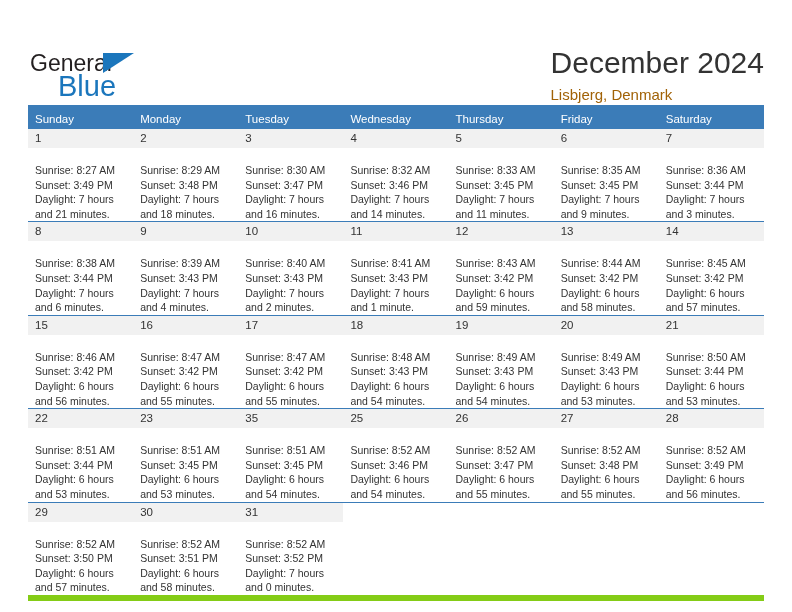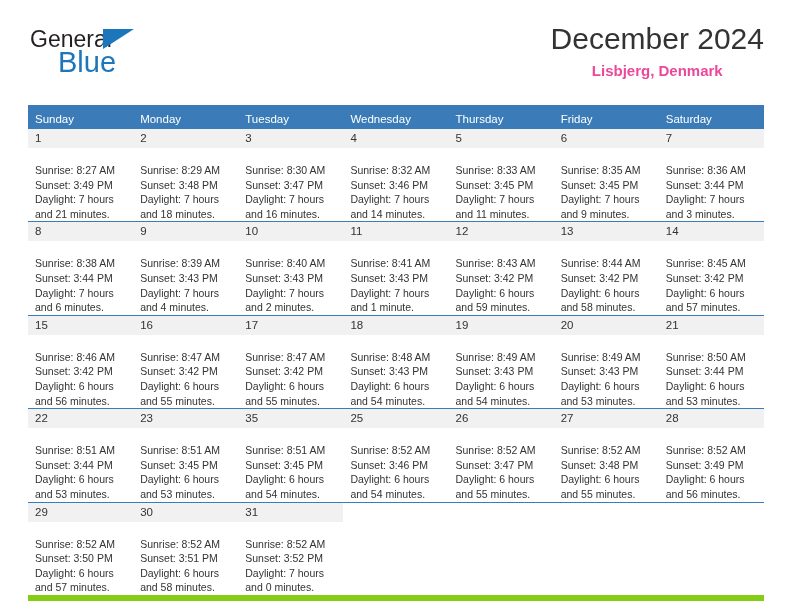--- a/index.html
+++ b/index.html
@@ -18,21 +18,21 @@
     position: relative;
     width: 792px;
     height: 612px;
     box-sizing: border-box;
   }
 
   
   .header {
     position: absolute;
     left: 28px;
-    top: 20px;
+    top: 44px;
     right: 28px;
     height: 72px;
   }
   .logo {
     position: absolute;
     left: 0;
     top: 6px;
     width: 200px;
     height: 56px;
   }
@@ -60,33 +60,33 @@
     width: 0;
     height: 0;
     border-left: 31px solid #1b76bc;
     border-bottom: 20px solid transparent;
   }
 
   .title-block {
     position: absolute;
     right: 0;
     top: 0;
-    text-align: center;
+    text-align: left;
   }
   .cal-title {
     font-size: 30px;
     font-weight: normal;
     color: #333333;
     line-height: 38px;
     white-space: nowrap;
   }
   .cal-subtitle {
     font-size: 15px;
-    font-weight: bold;
-    color: #ec4899;
+    font-weight: normal;
+    color: #a16207;
     line-height: 22px;
     margin-top: 2px;
     white-space: nowrap;
   }
 
   
   .calendar {
     position: absolute;
     left: 28px;
     top: 105px;

